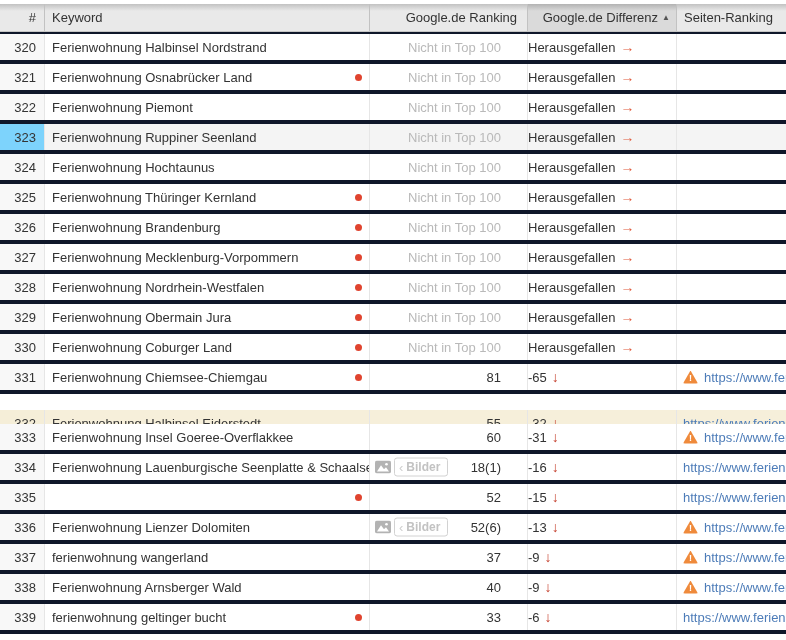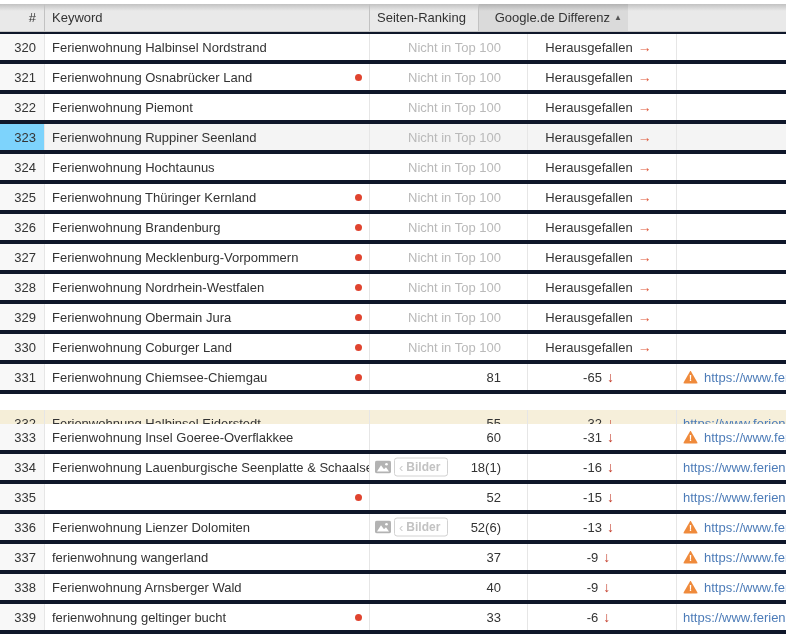--- a/index.html
+++ b/index.html
@@ -27,21 +27,21 @@
   .row.gray .td{background:#f4f4f4;}
   .row.gray .td-num{background:#7dd3fc;}
   .row.cream .td{background:#f6efda;margin-top:16px;}
   .row.cream .td-num{background:#f5eed8;}
   .td{display:flex;align-items:center;box-sizing:border-box;border-right:1px solid #e6e6e6;
       white-space:nowrap;overflow:hidden;background:#fff;height:100%;}
   .td:last-child{border-right:none;}
   .td-num{width:45px;justify-content:flex-end;padding-right:8px;background:#f8f8f8;color:#333;}
   .td-kw{width:325px;padding-left:7px;position:relative;}
   .td-rank{width:158px;justify-content:flex-end;padding-right:26px;position:relative;}
-  .td-diff{width:149px;justify-content:center;padding-right:7px;gap:5px;}
+  .td-diff{width:149px;justify-content:flex-start;padding-right:7px;gap:5px;}
   .td-page{width:109px;padding-left:6px;gap:6px;}
   .dot{position:absolute;right:7px;top:50%;margin-top:-3.5px;width:7px;height:7px;border-radius:50%;
        background:#e0442f;flex:none;}
   .muted{color:#b9b9b9;}
   .arrow-down{color:#c5412f;font-weight:bold;font-size:14px;line-height:1;}
   .arrow-right{color:#e05b3d;font-weight:bold;font-size:14px;line-height:1;}
   .link{color:#4d7cb8;text-decoration:none;overflow:hidden;white-space:nowrap;}
   .warn{width:15px;height:13px;position:relative;flex:none;}
   .warn:before{content:"";position:absolute;inset:0;background:#ef8a3b;
                clip-path:polygon(50% 0,100% 100%,0 100%);border-radius:2px;}
@@ -412,20 +412,21 @@
         </div>
         <div class="td td-page">
           <a class="link">https://www.ferien-n</a>
         </div>
       </div>
     </div>
 
   <div class="thead">
     <div class="th th-num">#</div>
     <div class="th th-kw">Keyword</div>
-    <div class="th th-page">Seiten-Ranking</div>
+    <div class="th th-rank">Google.de Ranking</div>
     <div class="th th-diff">
       <span>Google.de Differenz</span>
       <span class="sort">▲</span>
     </div>
+    <div class="th th-page">Seiten-Ranking</div>
   </div>
 
 </div>
 
 </body></html>

